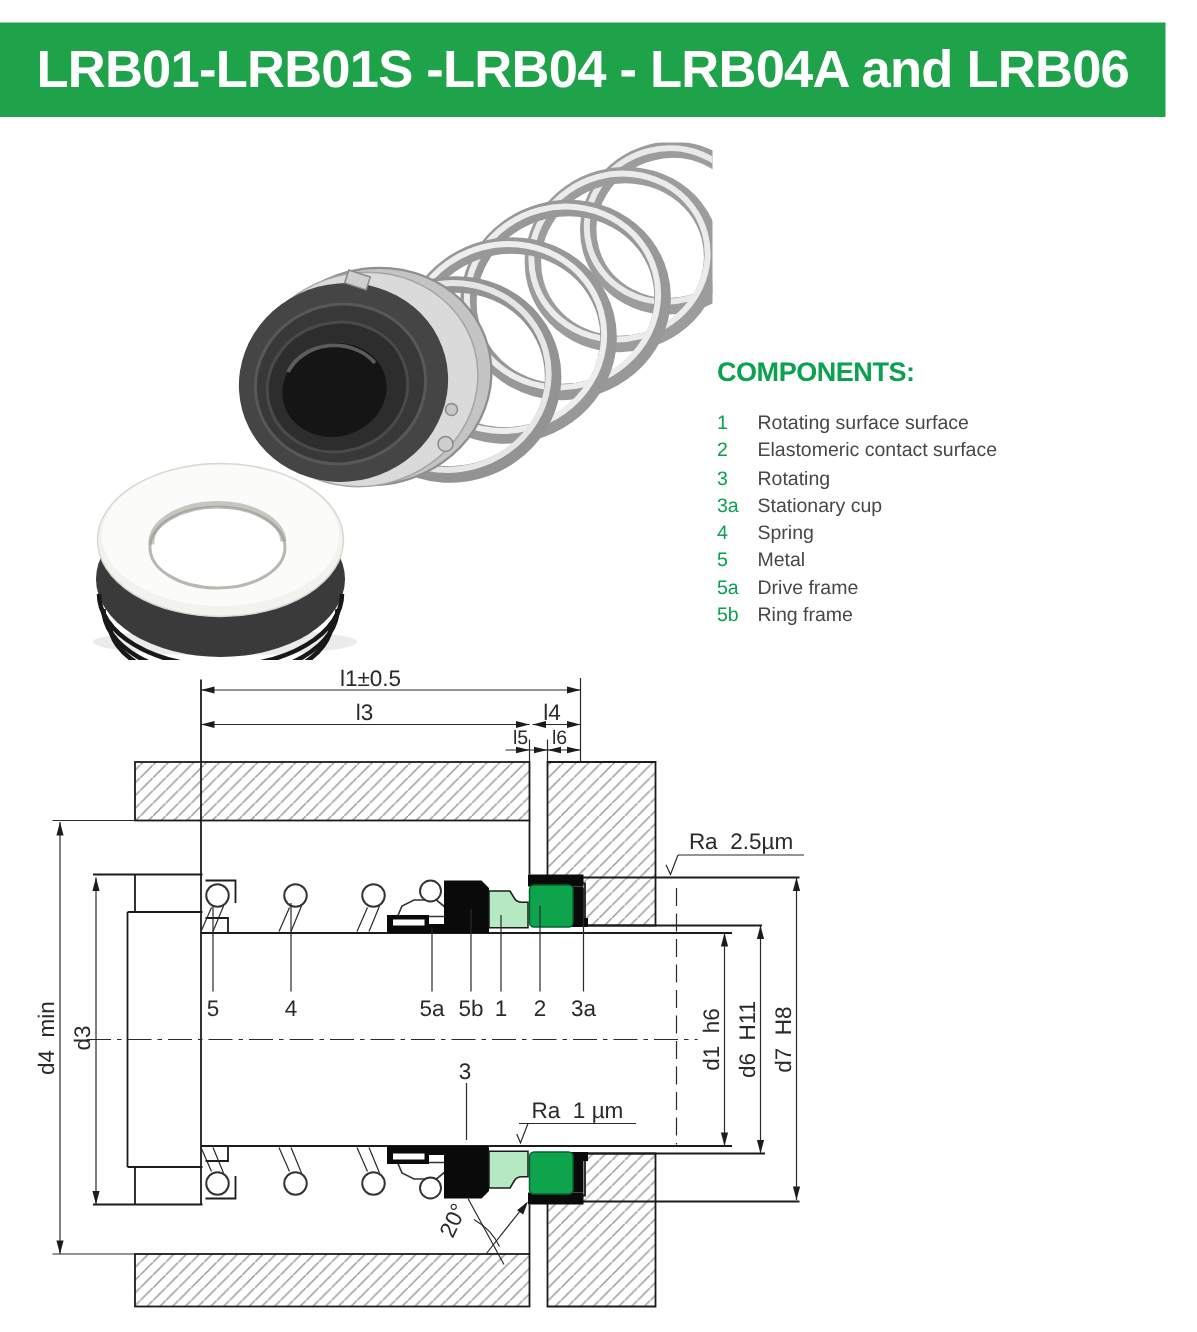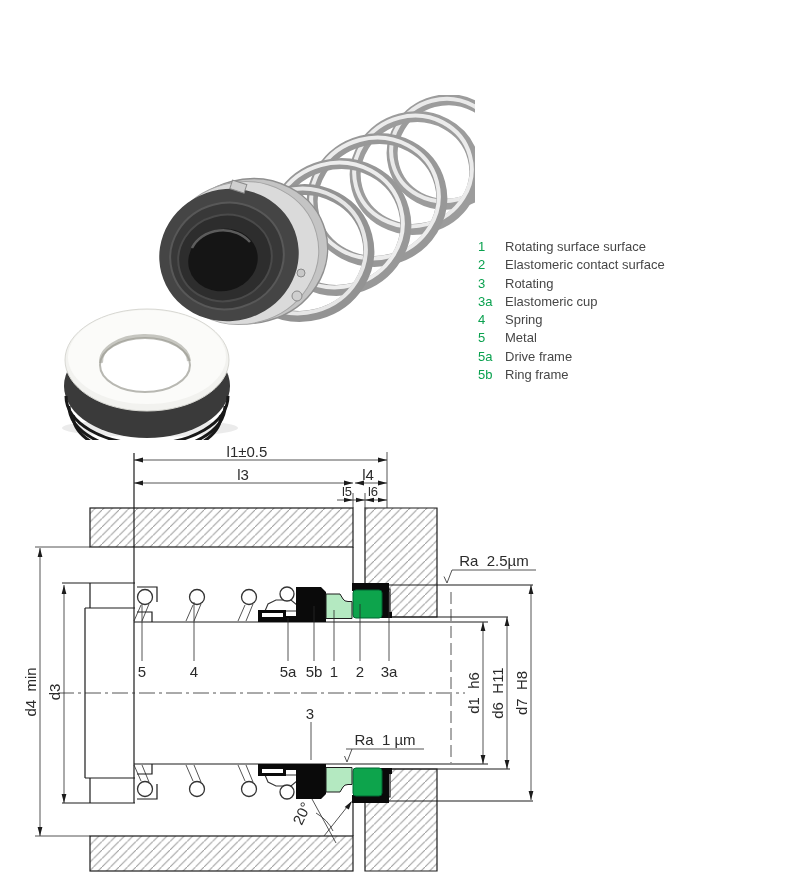--- a/index.html
+++ b/index.html
@@ -21,20 +21,23 @@
   .thin{stroke:#2a2a2a;stroke-width:0.8;fill:none;}
   .ah{fill:#1c1c1c;stroke:none;}
   .blackpart{fill:#0a0a0a;stroke:none;}
   .coil{fill:#fff;stroke:#333;stroke-width:1.3;}
 </style>
 </head>
 <body>
 
 <div class="page">
 
+  <div class="banner">
+    <h1>LRB01-LRB01S -LRB04 - LRB04A and LRB06</h1>
+  </div>
 
   <svg class="photo" viewBox="55 95 420 345">
     <g>
       <ellipse cx="447" cy="152" rx="55" ry="52" fill="none" stroke="#9c9c9c" stroke-width="11" transform="rotate(-15 447 152)"></ellipse>
       <ellipse cx="445" cy="150" rx="54" ry="51" fill="none" stroke="#e9e9e9" stroke-width="4" transform="rotate(-15 445 150)"></ellipse>
       <ellipse cx="415" cy="173" rx="60" ry="56" fill="none" stroke="#9c9c9c" stroke-width="11" transform="rotate(-15 415 173)"></ellipse>
       <ellipse cx="413" cy="171" rx="59" ry="55" fill="none" stroke="#ebebeb" stroke-width="4" transform="rotate(-15 413 171)"></ellipse>
       <ellipse cx="377" cy="200" rx="65" ry="61" fill="none" stroke="#989898" stroke-width="11" transform="rotate(-15 377 200)"></ellipse>
       <ellipse cx="375" cy="198" rx="64" ry="60" fill="none" stroke="#ececec" stroke-width="4" transform="rotate(-15 375 198)"></ellipse>
       <ellipse cx="339" cy="227" rx="67" ry="63" fill="none" stroke="#989898" stroke-width="11" transform="rotate(-15 339 227)"></ellipse>
@@ -61,35 +64,36 @@
       <path d="M69,406 A78,45 0 0 0 225,406" fill="none" stroke="#181818" stroke-width="3"></path>
       <path d="M73,415 A74,41 0 0 0 221,415" fill="none" stroke="#181818" stroke-width="3"></path>
       <ellipse cx="147" cy="360" rx="82" ry="51" fill="#f2f2ef" stroke="#d8d8d3" stroke-width="1"></ellipse>
       <ellipse cx="147" cy="357" rx="79" ry="47" fill="#fbfbf9"></ellipse>
       <ellipse cx="145" cy="365" rx="45" ry="27" fill="#ffffff" stroke="#b8b8b2" stroke-width="2"></ellipse>
       <path d="M101,363 A44,26 0 0 1 189,361" fill="none" stroke="#9a9a92" stroke-width="4" opacity="0.55"></path>
     </g>
   </svg>
 
   <div class="components">
+    <h2>COMPONENTS:</h2>
     <div class="comp-row">
       <span class="comp-num">1</span>
       <span>Rotating surface surface</span>
     </div>
     <div class="comp-row">
       <span class="comp-num">2</span>
       <span>Elastomeric contact surface</span>
     </div>
     <div class="comp-row">
       <span class="comp-num">3</span>
       <span>Rotating</span>
     </div>
     <div class="comp-row">
       <span class="comp-num">3a</span>
-      <span>Elastomeric cup</span>
+      <span>Stationary cup</span>
     </div>
     <div class="comp-row">
       <span class="comp-num">4</span>
       <span>Spring</span>
     </div>
     <div class="comp-row">
       <span class="comp-num">5</span>
       <span>Metal</span>
     </div>
     <div class="comp-row">

